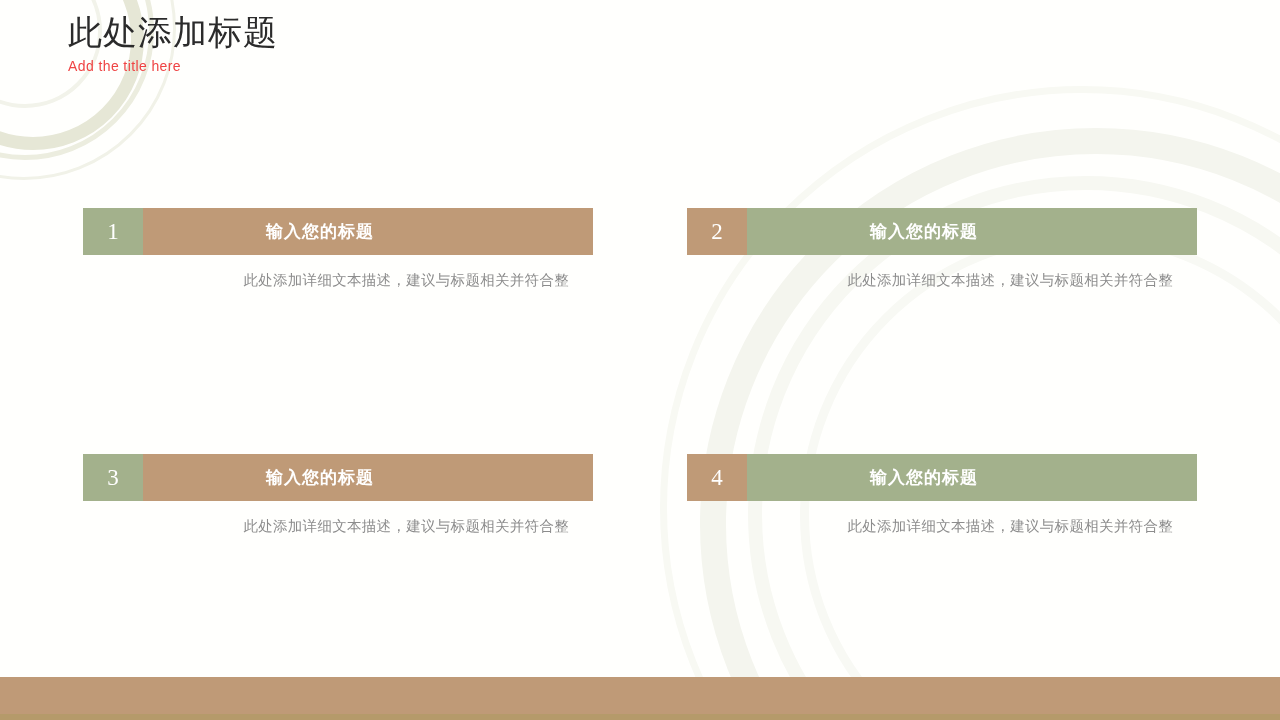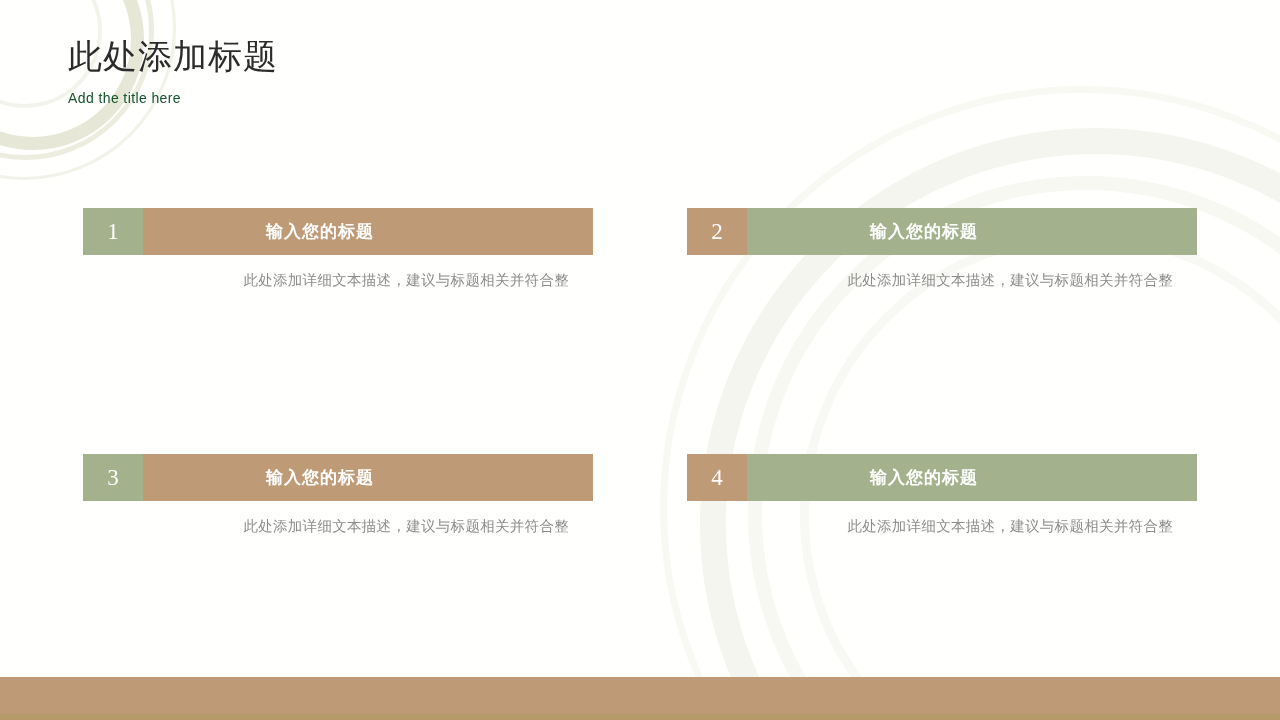--- a/index.html
+++ b/index.html
@@ -79,36 +79,36 @@
     top: 86px;
     width: 830px;
     height: 830px;
     border: 7px solid #f8f9f3;
   }
 
   
   .header {
     position: absolute;
     left: 68px;
-    top: 36px;
+    top: 12px;
   }
   .title-cn {
     font-family: "Liberation Serif", "DejaVu Serif", serif;
     font-size: 34px;
     line-height: 42px;
     color: #2b2b2b;
     letter-spacing: 1px;
     white-space: nowrap;
   }
   .title-en {
     font-size: 14px;
     line-height: 20px;
-    color: #14532d;
+    color: #ef4444;
     letter-spacing: 0.4px;
-    margin-top: 10px;
+    margin-top: 2px;
     white-space: nowrap;
   }
 
   
   .items {
     position: absolute;
     left: 83px;
     top: 208px;
     width: 1114px;
   }

